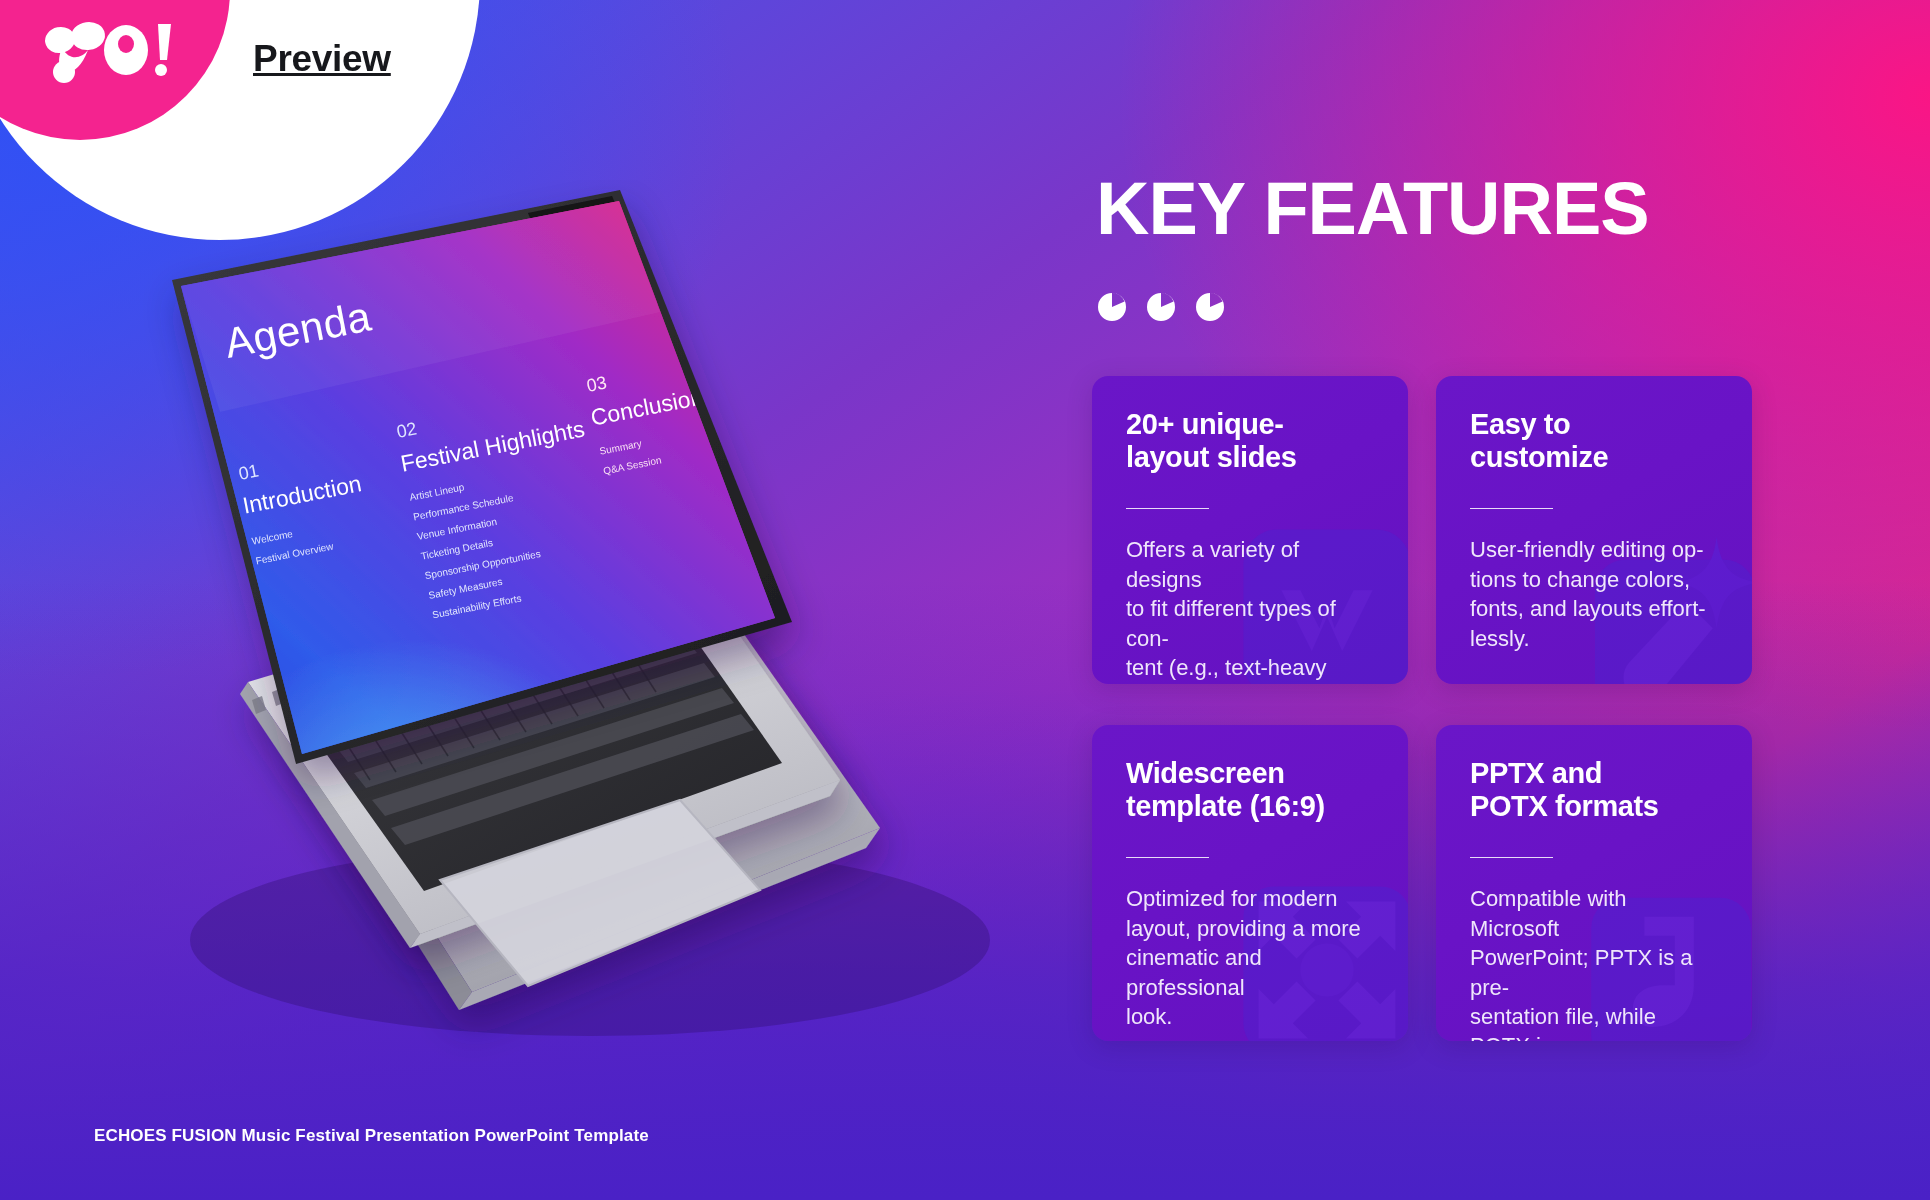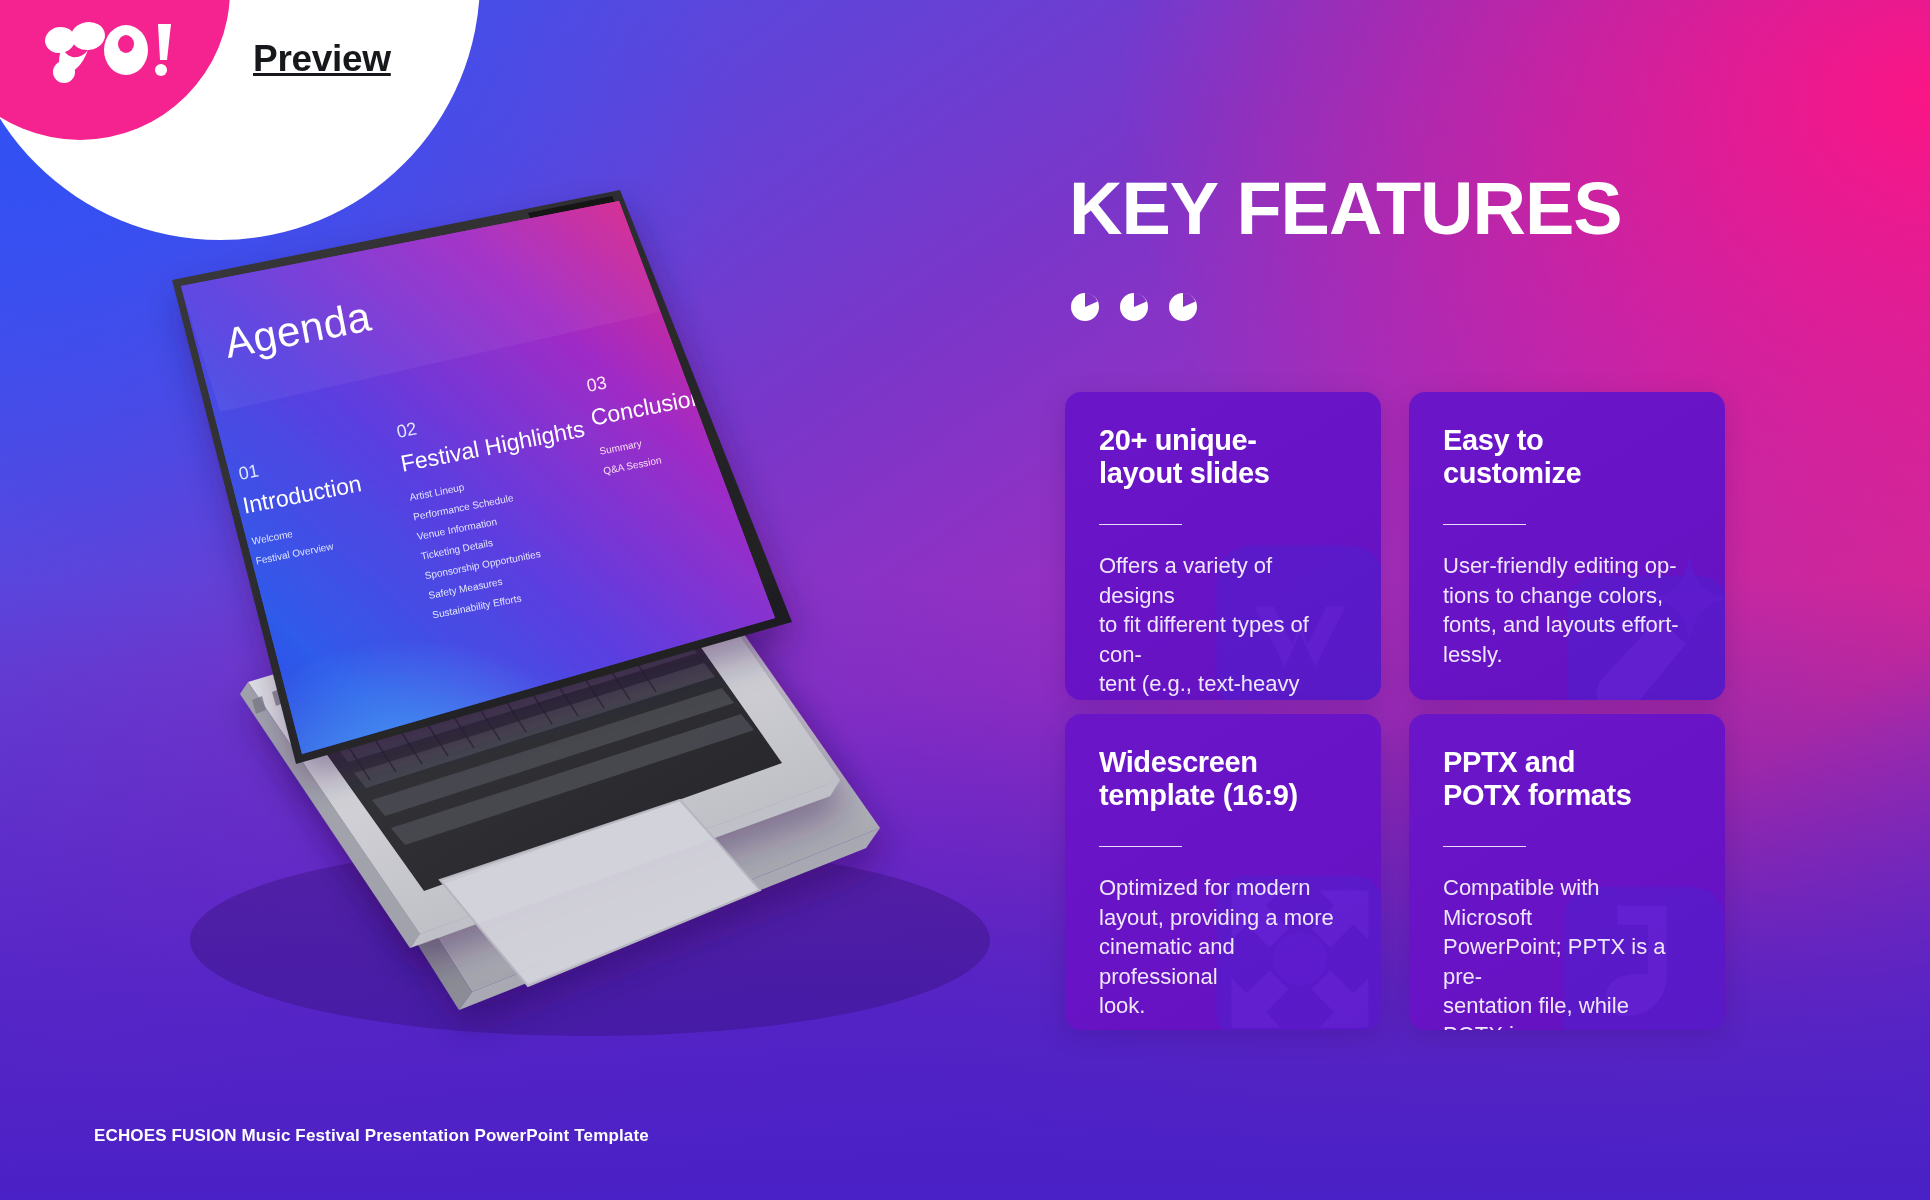--- a/index.html
+++ b/index.html
@@ -49,37 +49,36 @@
     width:160px; height:90px;
   }
   .preview-label{
     position:absolute; left:253px; top:38px;
     font-size:37px; font-weight:bold; color:#17181c;
     letter-spacing:-0.3px;
     text-decoration:underline;
   }
 
   
-  .right-col{ position:absolute; left:1063px; top:0; width:790px; height:952px; z-index:5; }
+  .right-col{ position:absolute; left:1090px; top:0; width:790px; height:952px; z-index:5; }
 
   .key-title{
     position:absolute; left:6px; top:172px;
     font-size:74px; font-weight:bold; color:#ffffff;
     letter-spacing:-1px; line-height:1; white-space:nowrap;
   }
 
   .dots{ position:absolute; left:8px; top:293px; display:flex; gap:21px; }
   .dot{ width:28px; height:28px; }
 
   .cards{
     position:absolute; left:2px; top:376px;
     width:660px;
     display:grid; grid-template-columns:316px 316px; grid-template-rows:308px 316px;
-    gap:14px 28px;
-    margin-top:16px;
+    gap:41px 28px;
   }
   .card{
     position:relative;
     background:linear-gradient(150deg,#6a16c8 0%, #6913c6 45%, #6412c0 100%);
     border-radius:16px;
     padding:32px 32px 20px 34px;
     overflow:hidden;
     box-shadow:0 6px 26px rgba(40,0,80,0.18);
   }
   .card-mark{

